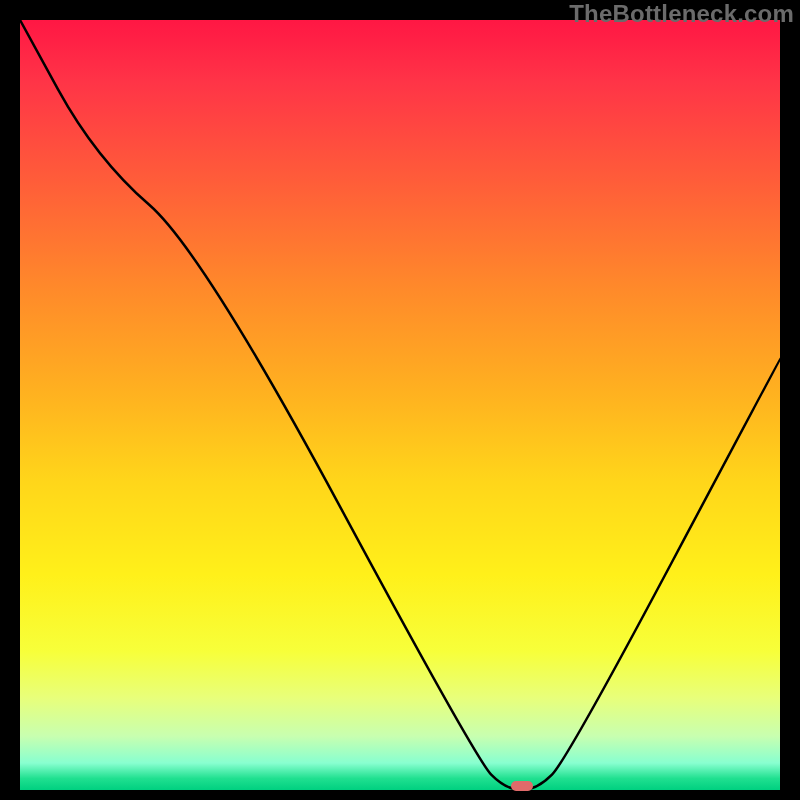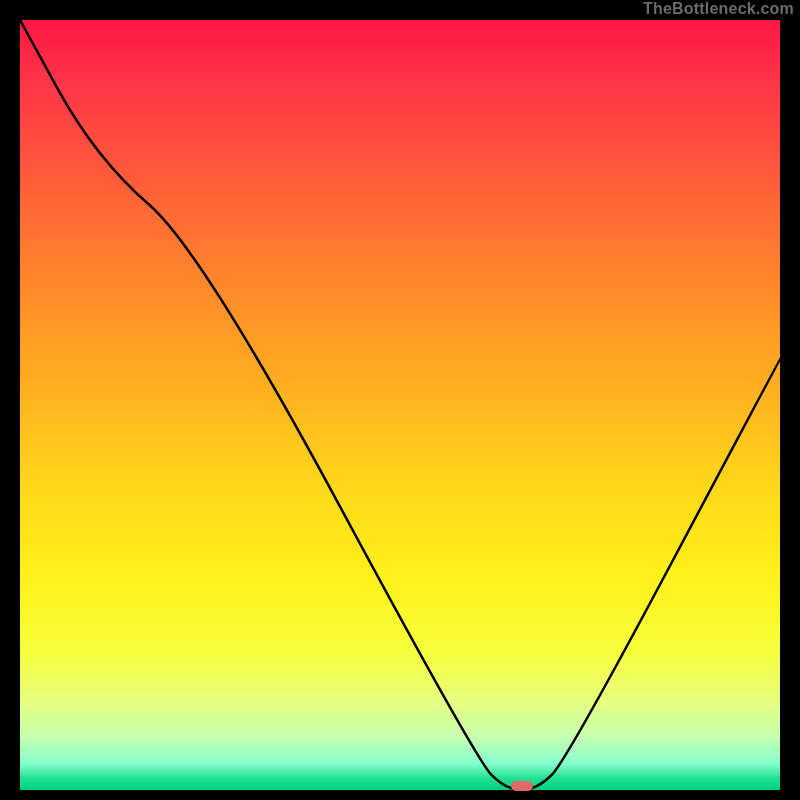--- a/index.html
+++ b/index.html
@@ -47,21 +47,21 @@
     width: 22px;
     height: 10px;
     border-radius: 5px;
     background: #e06a6a;
   }
   .watermark {
     position: absolute;
     top: 0px;
     right: 6px;
     color: #6b6b6b;
-    font-size: 16px;
+    font-size: 24px;
     font-weight: 600;
     letter-spacing: 0.2px;
   }
   svg.curve {
     position: absolute;
     left: 0;
     top: 0;
     width: 760px;
     height: 770px;
   }

